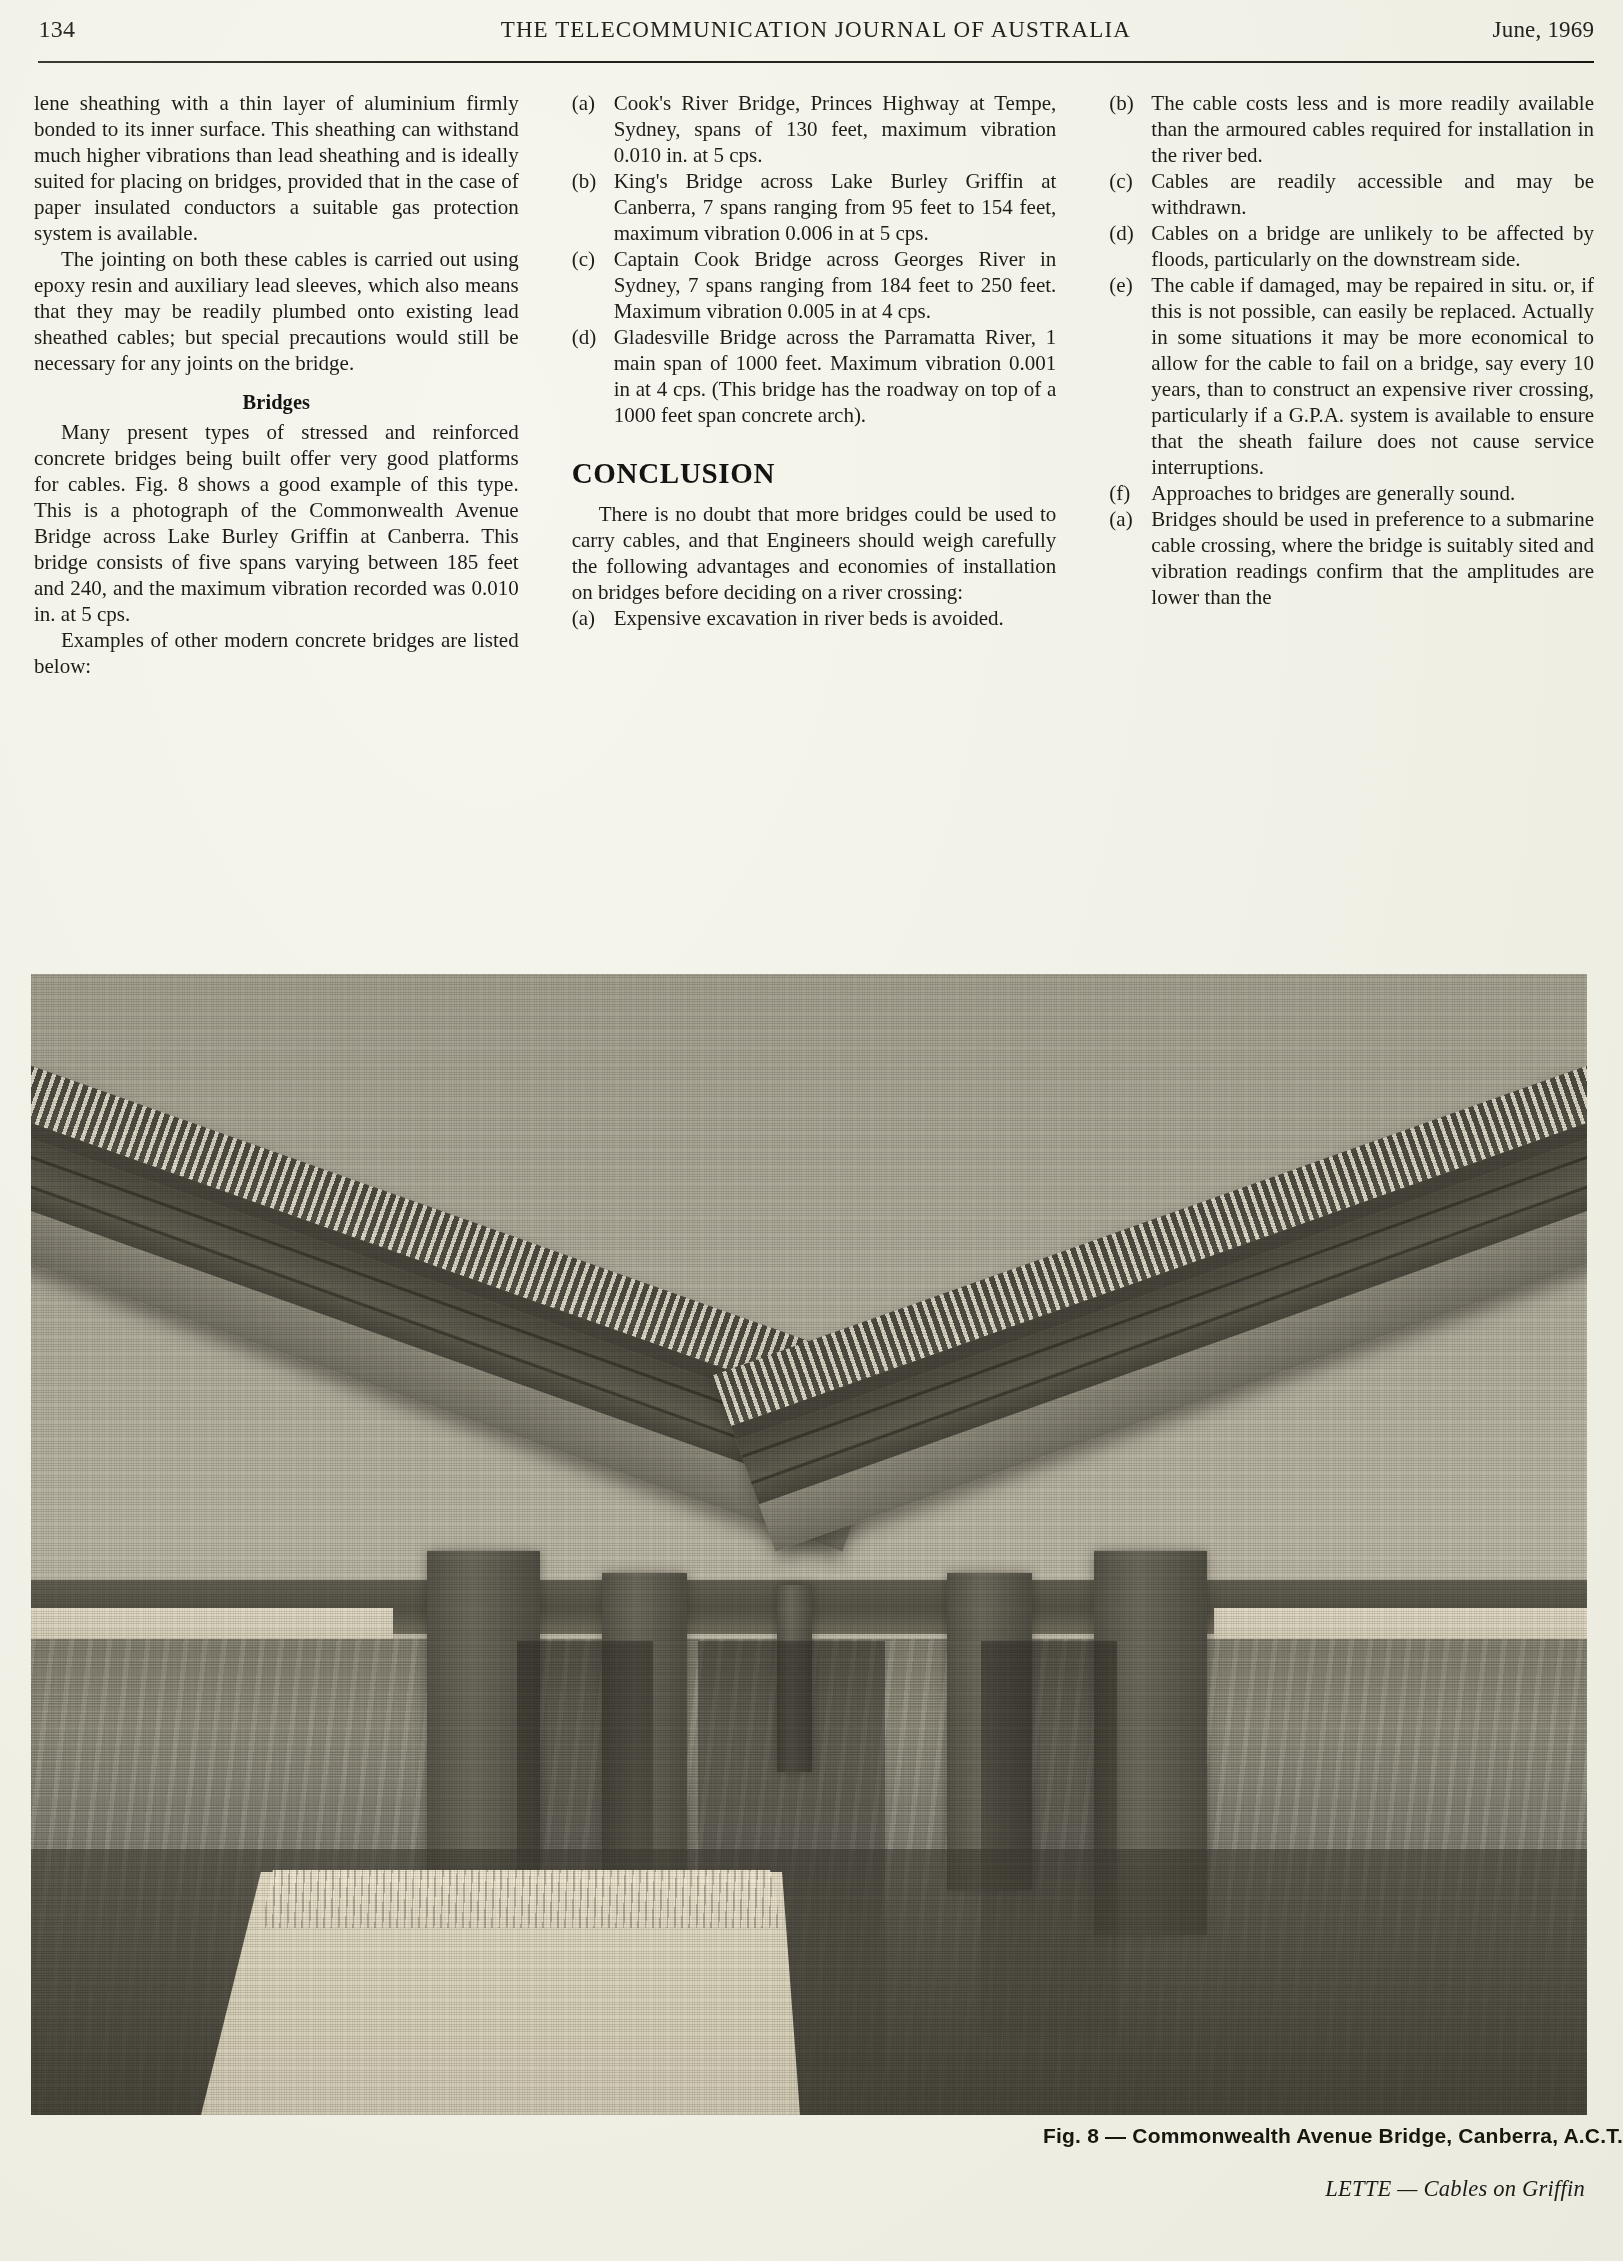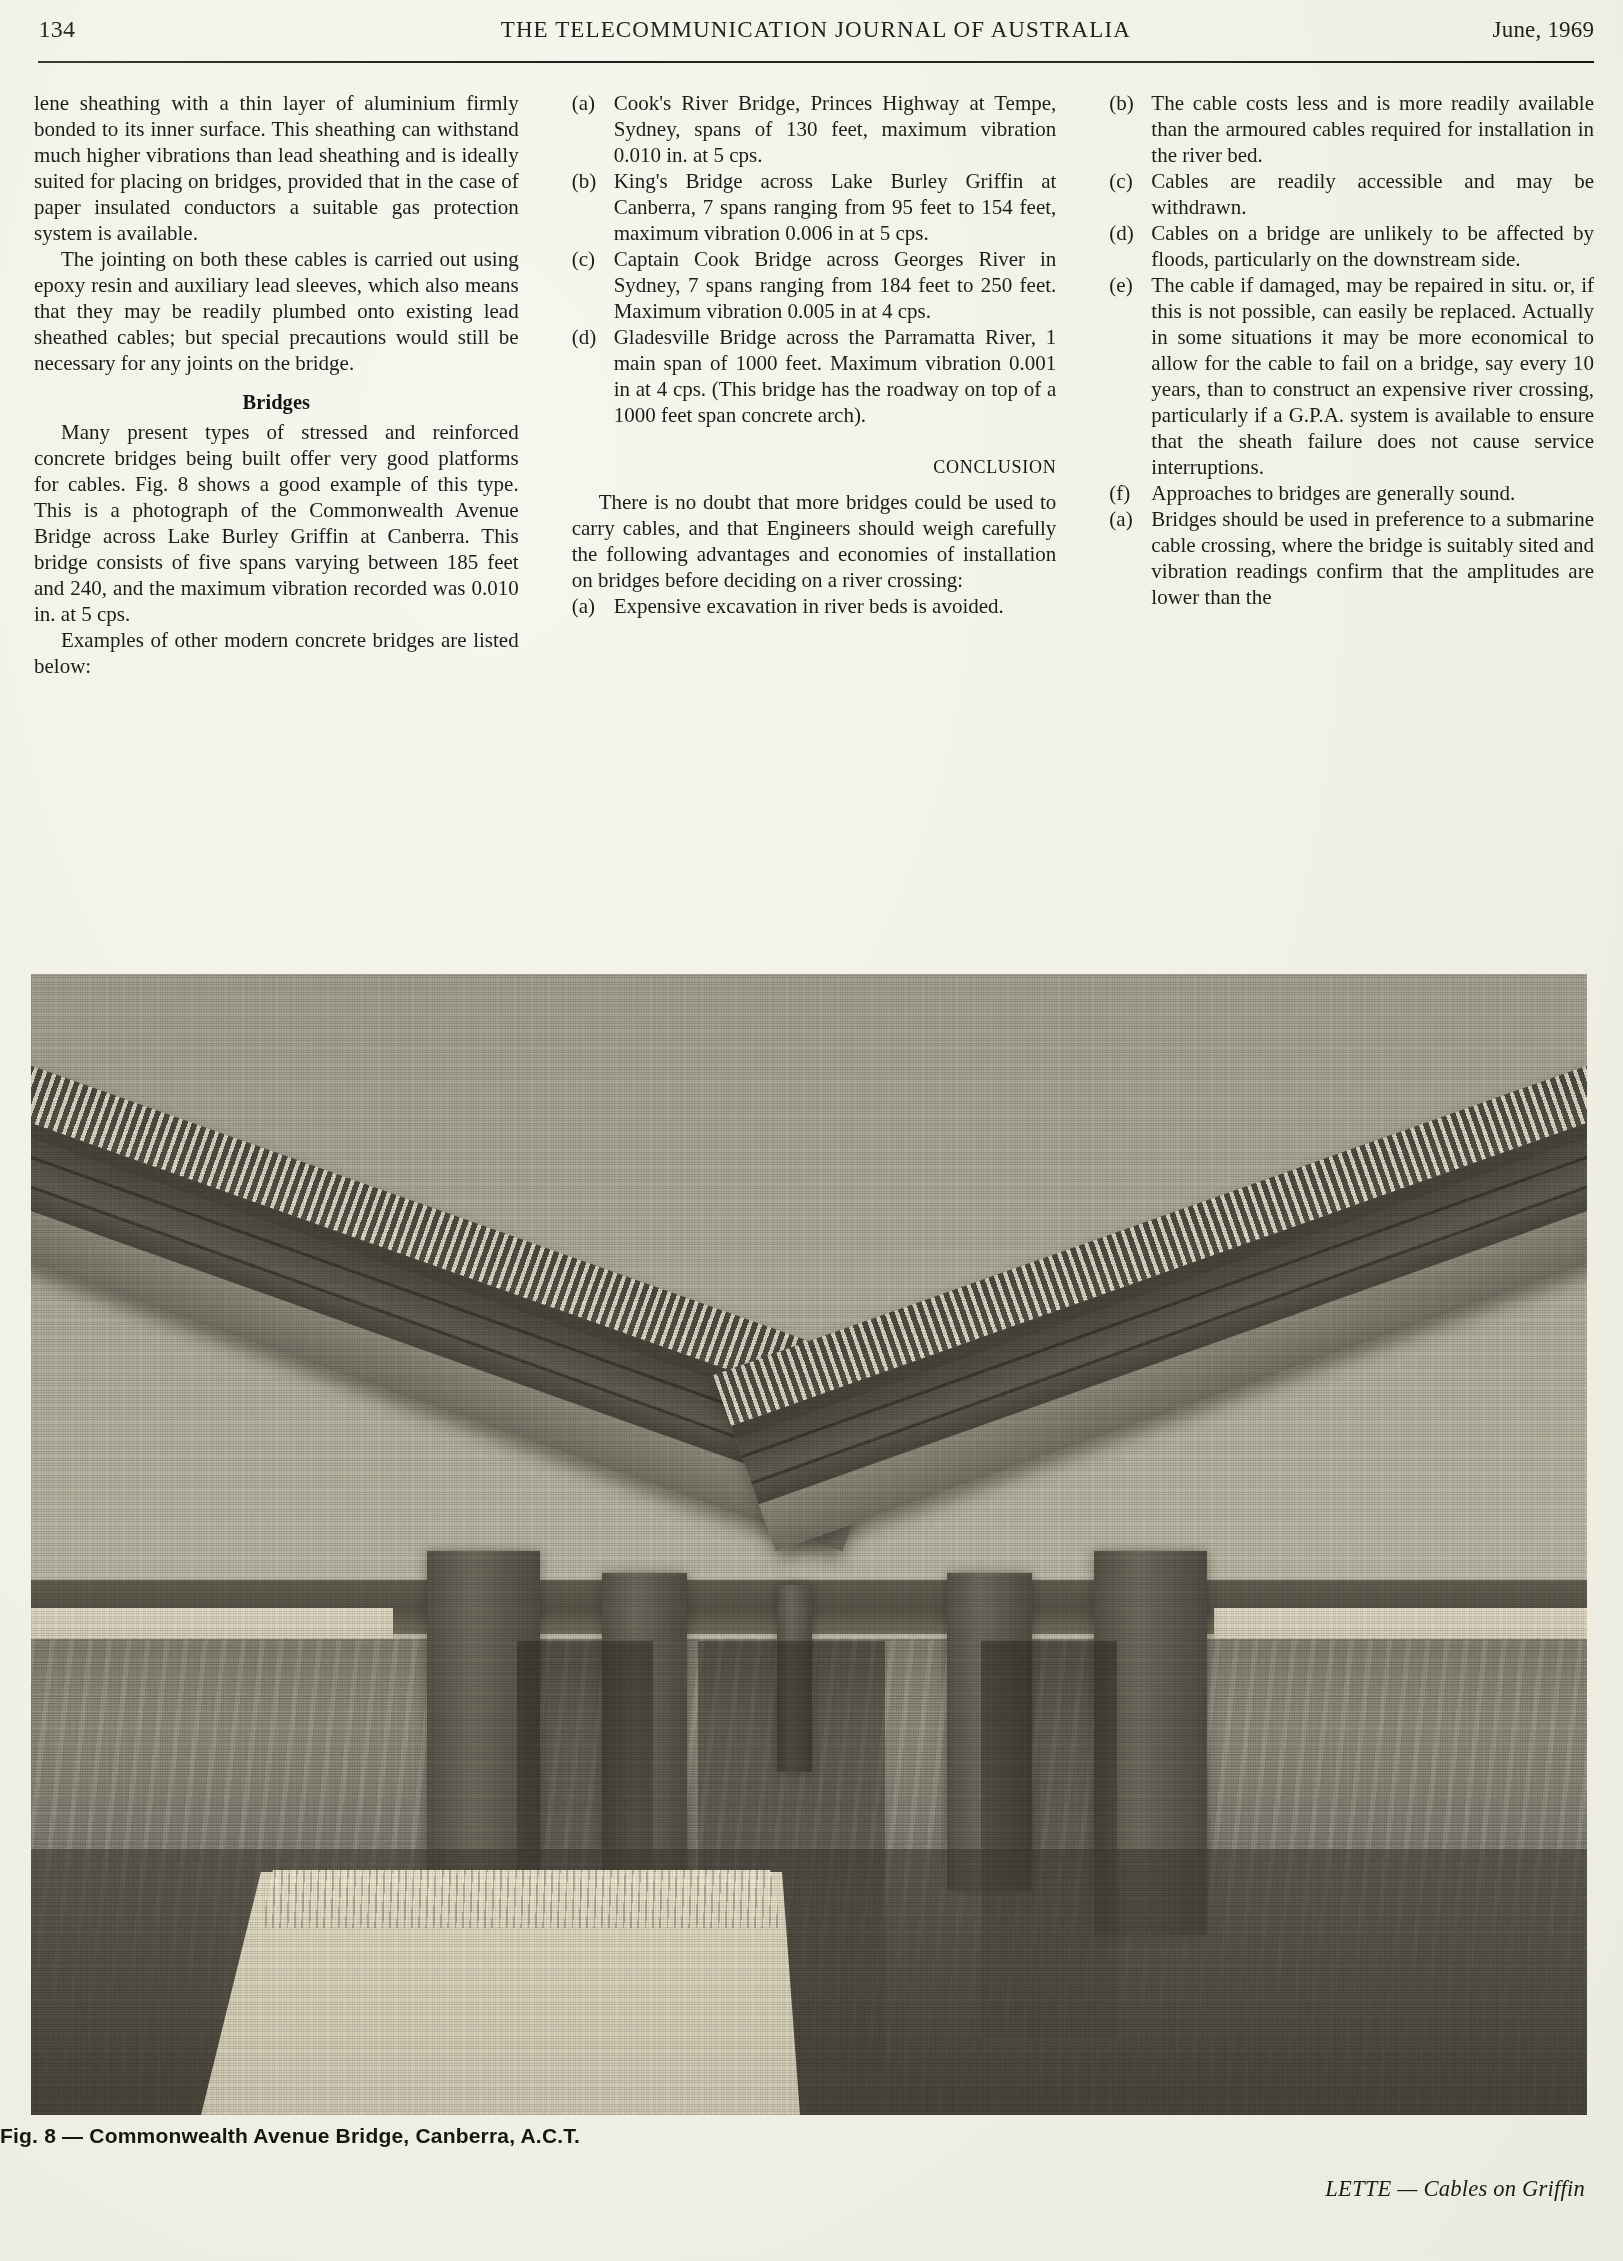--- a/index.html
+++ b/index.html
@@ -60,23 +60,23 @@
   h3.sub{
     margin:15.3px 0 4.5px 0;
     text-align:center;
     font-size:20.4px;
     font-weight:bold;
     letter-spacing:0.1px;
     color:#141412;
   }
   h3.conc{
     margin:29px 0 11.3px 0;
-    text-align:right;
-    font-size:18px;
-    font-weight:normal;
+    text-align:left;
+    font-size:29px;
+    font-weight:bold;
     letter-spacing:0.7px;
     color:#141412;
   }
 
   
   .li{
     display:flex;
     font-size:21px;
     line-height:26px;
     color:#1d1d19;
@@ -198,21 +198,21 @@
       repeating-linear-gradient(0deg, rgba(0,0,0,.16) 0px, rgba(0,0,0,.16) 0.6px, rgba(0,0,0,0) 0.6px, rgba(0,0,0,0) 1.7px),
       repeating-linear-gradient(90deg, rgba(0,0,0,.09) 0px, rgba(0,0,0,.09) 0.6px, rgba(0,0,0,0) 0.6px, rgba(0,0,0,0) 1.7px);
     mix-blend-mode:multiply;
     opacity:.7;
     pointer-events:none;
   }
 
   
   .caption{
     position:absolute;left:0;right:0;top:2124px;
-    text-align:left;
+    text-align:right;
     font-family:"Liberation Sans", sans-serif;
     font-weight:bold;
     font-size:21px;
     letter-spacing:0.2px;
     color:#17170f;
   }
   .running-foot{
     position:absolute;right:38px;top:2176px;
     font-size:22.6px;
     font-style:italic;

